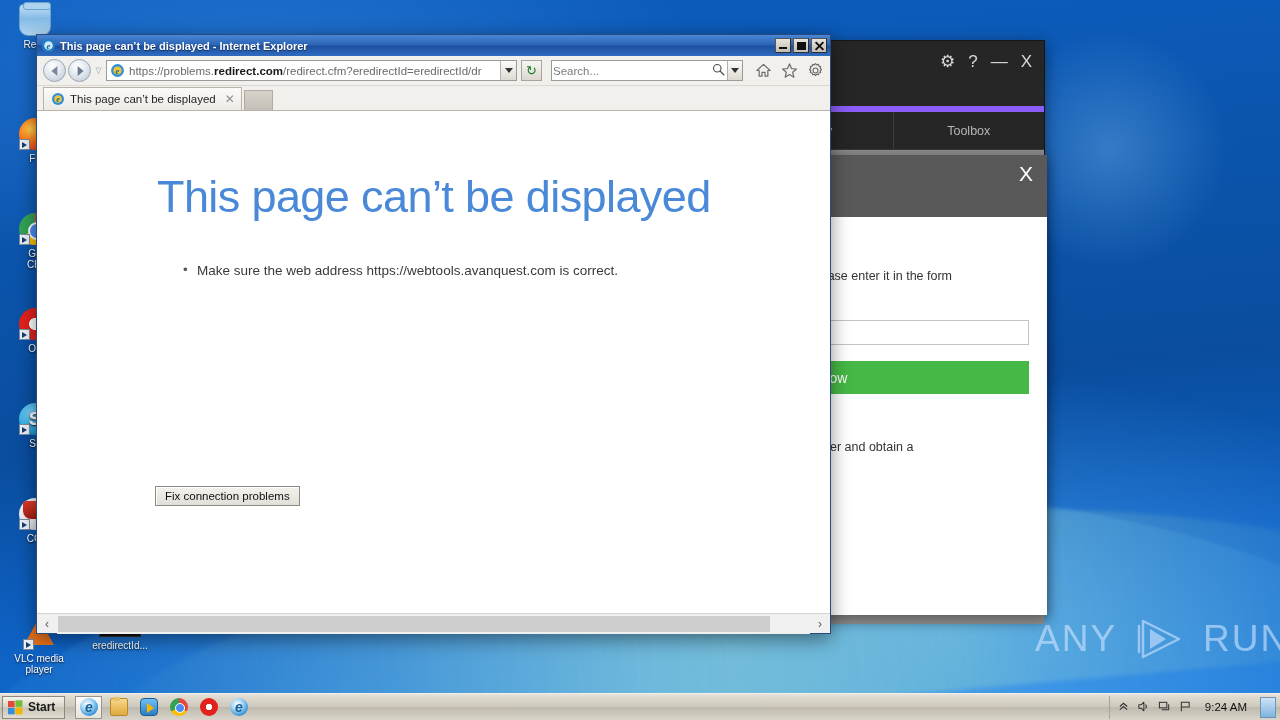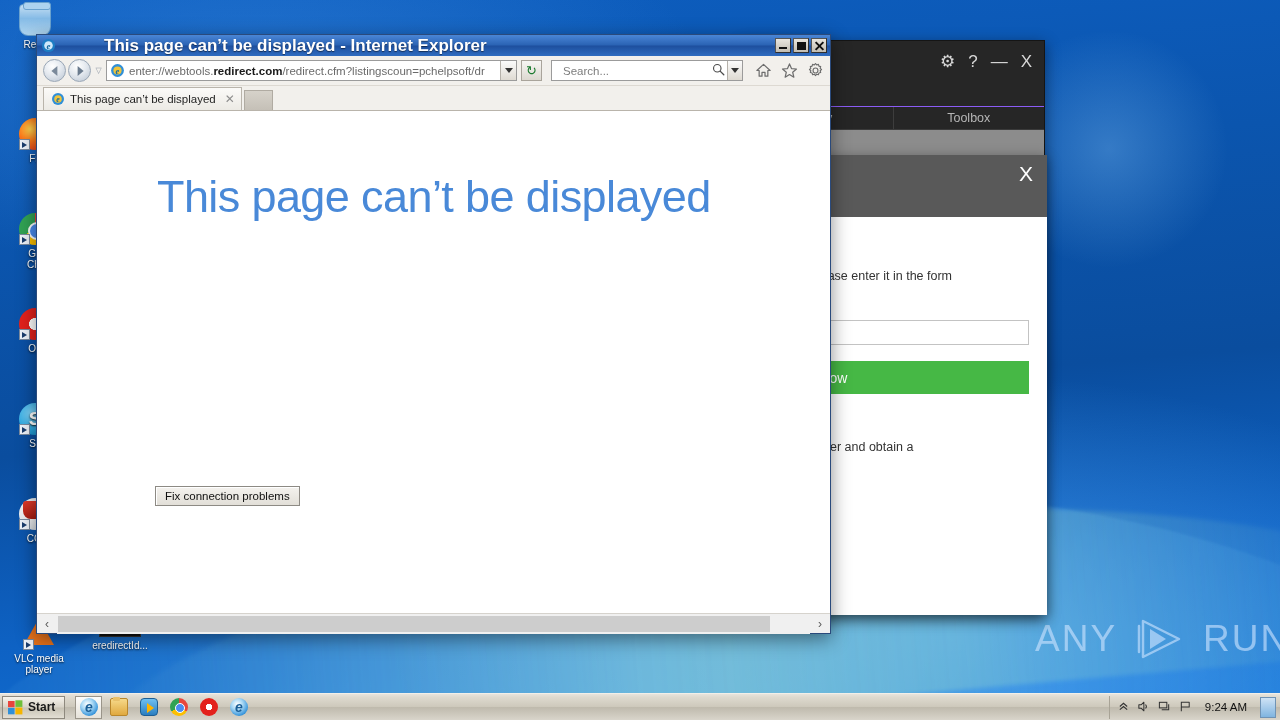--- a/index.html
+++ b/index.html
@@ -107,22 +107,22 @@
   #darkapp .da-title {
     height: 65px; background: #262626; position: relative;
   }
   #darkapp .da-ctrl {
     position: absolute; right: 12px; top: 12px;
     display: flex; align-items: center; gap: 13px;
     color: #d8d8d8; font-size: 17px; line-height: 1;
   }
   #darkapp .da-ctrl span { cursor: pointer; }
   #darkapp .da-tabs {
-    display: flex; height: 24px;
-    border-top: 1px solid #8b5cf6; border-bottom: 1px solid #3a3a3a;
+    display: flex; height: 44px;
+    border-top: 6px solid #8b5cf6; border-bottom: 1px solid #3a3a3a;
     background: #262626;
     text-align: right;
   }
   #darkapp .da-tab {
     flex: 1; display: flex; align-items: center; justify-content: center;
     color: #b6b6b6; font-size: 12.5px;
     border-right: 1px solid #3d3d3d;
     cursor: pointer;
   }
   #darkapp .da-tab:last-child { border-right: none; }
@@ -189,23 +189,23 @@
     background: linear-gradient(180deg,#4a86d6 0%,#2a63b4 48%,#1d4f9e 52%,#2f6cc0 100%);
     display: flex; align-items: center;
     padding: 0 2px 0 4px;
     position: relative;
   }
   #ietitle .ie-logo {
     width: 15px; height: 15px; margin-right: 4px; flex: none;
     position: relative;
   }
   #ietitle .ie-txt {
-    color: #fff; font-size: 17px; font-weight: bold;
+    color: #fff; font-size: 11px; font-weight: bold;
     text-shadow: 0 1px 1px rgba(0,0,0,0.5);
-    white-space: nowrap; overflow: hidden; margin-left: 44px;
+    white-space: nowrap; overflow: hidden;
   }
   #ietitle .wbtns {
     position: absolute; right: 3px; top: 3px;
     display: flex; gap: 2px;
   }
   #ietitle .wbtn {
     width: 16px; height: 15px;
     background: linear-gradient(180deg,#e8e5de,#c2bdb2);
     border: 1px solid #555; border-right-color:#2e2e2e; border-bottom-color:#2e2e2e;
     position: relative; cursor: pointer;
@@ -267,21 +267,21 @@
     width: 21px; height: 21px; flex: none; margin-left: 2px;
     background: linear-gradient(180deg,#f7f6f3,#dcd8d0);
     border: 1px solid #a9a49b;
     display: flex; align-items: center; justify-content: center;
     cursor: pointer; color: #1a7a2e; font-size: 13px; line-height: 1;
   }
   #searchbox {
     width: 192px; height: 21px; flex: none; margin-left: 7px;
     background: #fff; border: 1px solid #9b9b9b;
     display: flex; align-items: center;
-    padding-left: 11px;
+    padding-left: 1px;
   }
   #searchbox .sph { flex: 1; font-size: 11.5px; color: #7d7d7d; }
   #searchbox .smag { width: 18px; text-align: center; color: #4b4b4b; font-size: 12px; cursor: pointer; }
   #searchbox .sdrop {
     width: 15px; height: 19px;
     background: linear-gradient(180deg,#fbfbfb,#dedad2);
     border-left: 1px solid #b5b1aa;
     display: flex; align-items: center; justify-content: center;
     cursor: pointer;
   }
@@ -560,21 +560,21 @@
     <span class="nav-caret">▽</span>
 
     <span id="urlbar">
       <span class="favicon">
         <svg viewBox="0 0 15 15">
           <circle cx="7.5" cy="7.5" r="6.4" fill="#2f8fd8"></circle>
           <circle cx="7.5" cy="7.5" r="4.1" fill="#f0c43a"></circle>
           <text x="7.5" y="11" font-size="8.5" font-style="italic" font-weight="bold" text-anchor="middle" fill="#14699f" font-family="Liberation Serif, serif">e</text>
         </svg>
       </span>
-      <span class="utext"><span>enter://webtools.</span><b>redirect.com</b><span>/redirect.cfm?listingscoun=pchelpsoft/dr</span></span>
+      <span class="utext"><span>https://problems.</span><b>redirect.com</b><span>/redirect.cfm?eredirectId=eredirectId/dr</span></span>
       <span class="udrop">
           <span class="caret-dn"></span>
         </span>
     </span>
 
     <span id="refreshbtn">↻</span>
 
     <span id="searchbox">
       <span class="sph">Search...</span>
       <span class="smag">
@@ -619,20 +619,21 @@
       </span>
       <span class="tlabel">This page can’t be displayed</span>
       <span class="tclose">✕</span>
     </div>
     <div class="ie-newtab"></div>
   </div>
 
   <div id="iepage">
     <div id="err-h1">This page can’t be displayed</div>
     <ul id="err-list">
+      <li>Make sure the web address https://webtools.avanquest.com is correct.</li>
     </ul>
     <button id="fixbtn">Fix connection problems</button>
   </div>
 
   <div id="iescroll">
     <span class="sbarrow">‹</span>
     <span class="sbtrack">
       <span class="sbthumb"></span>
     </span>
     <span class="sbarrow">›</span>

